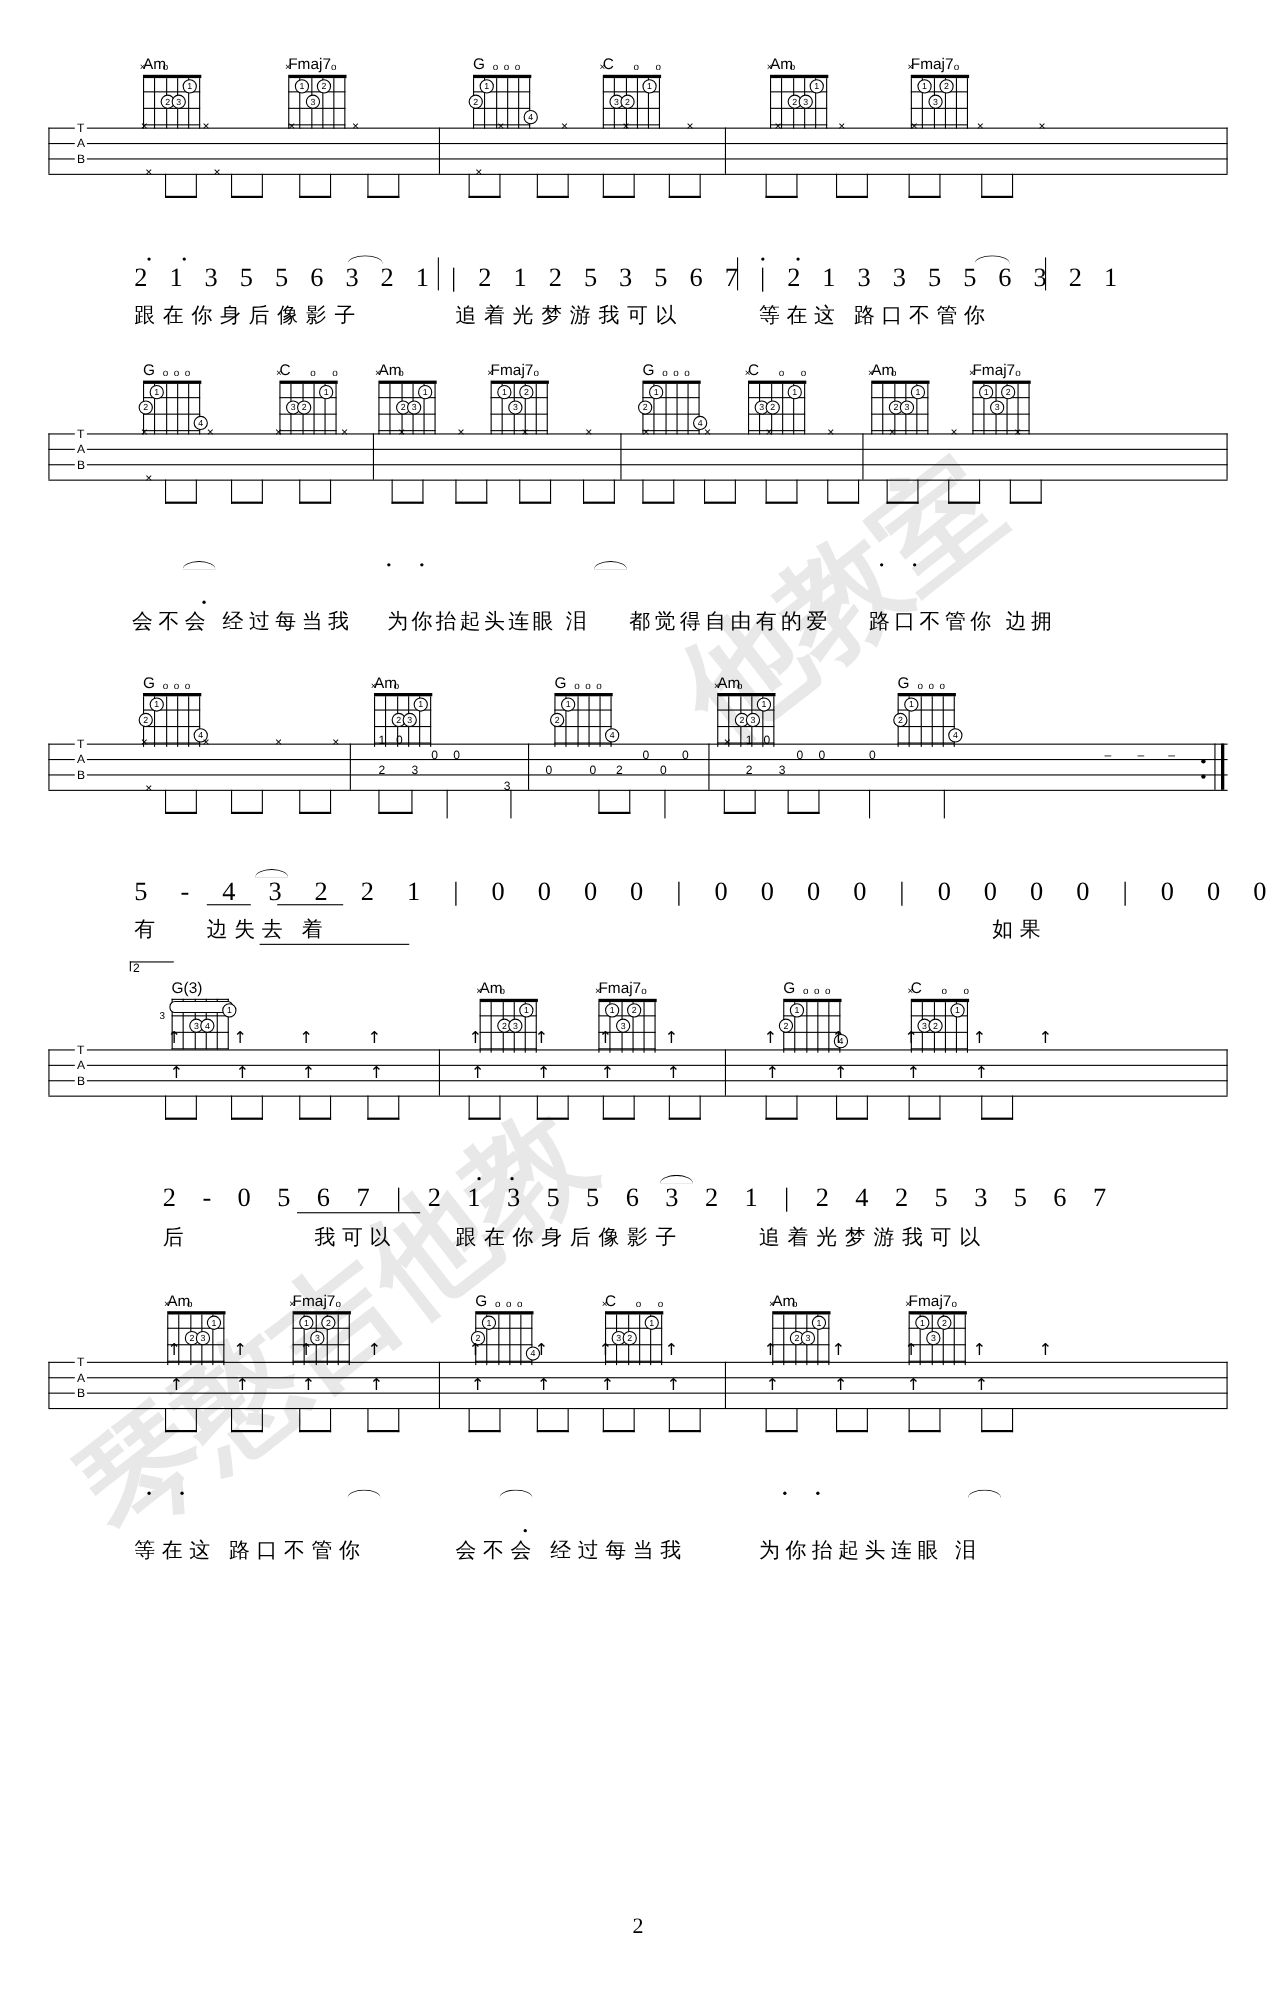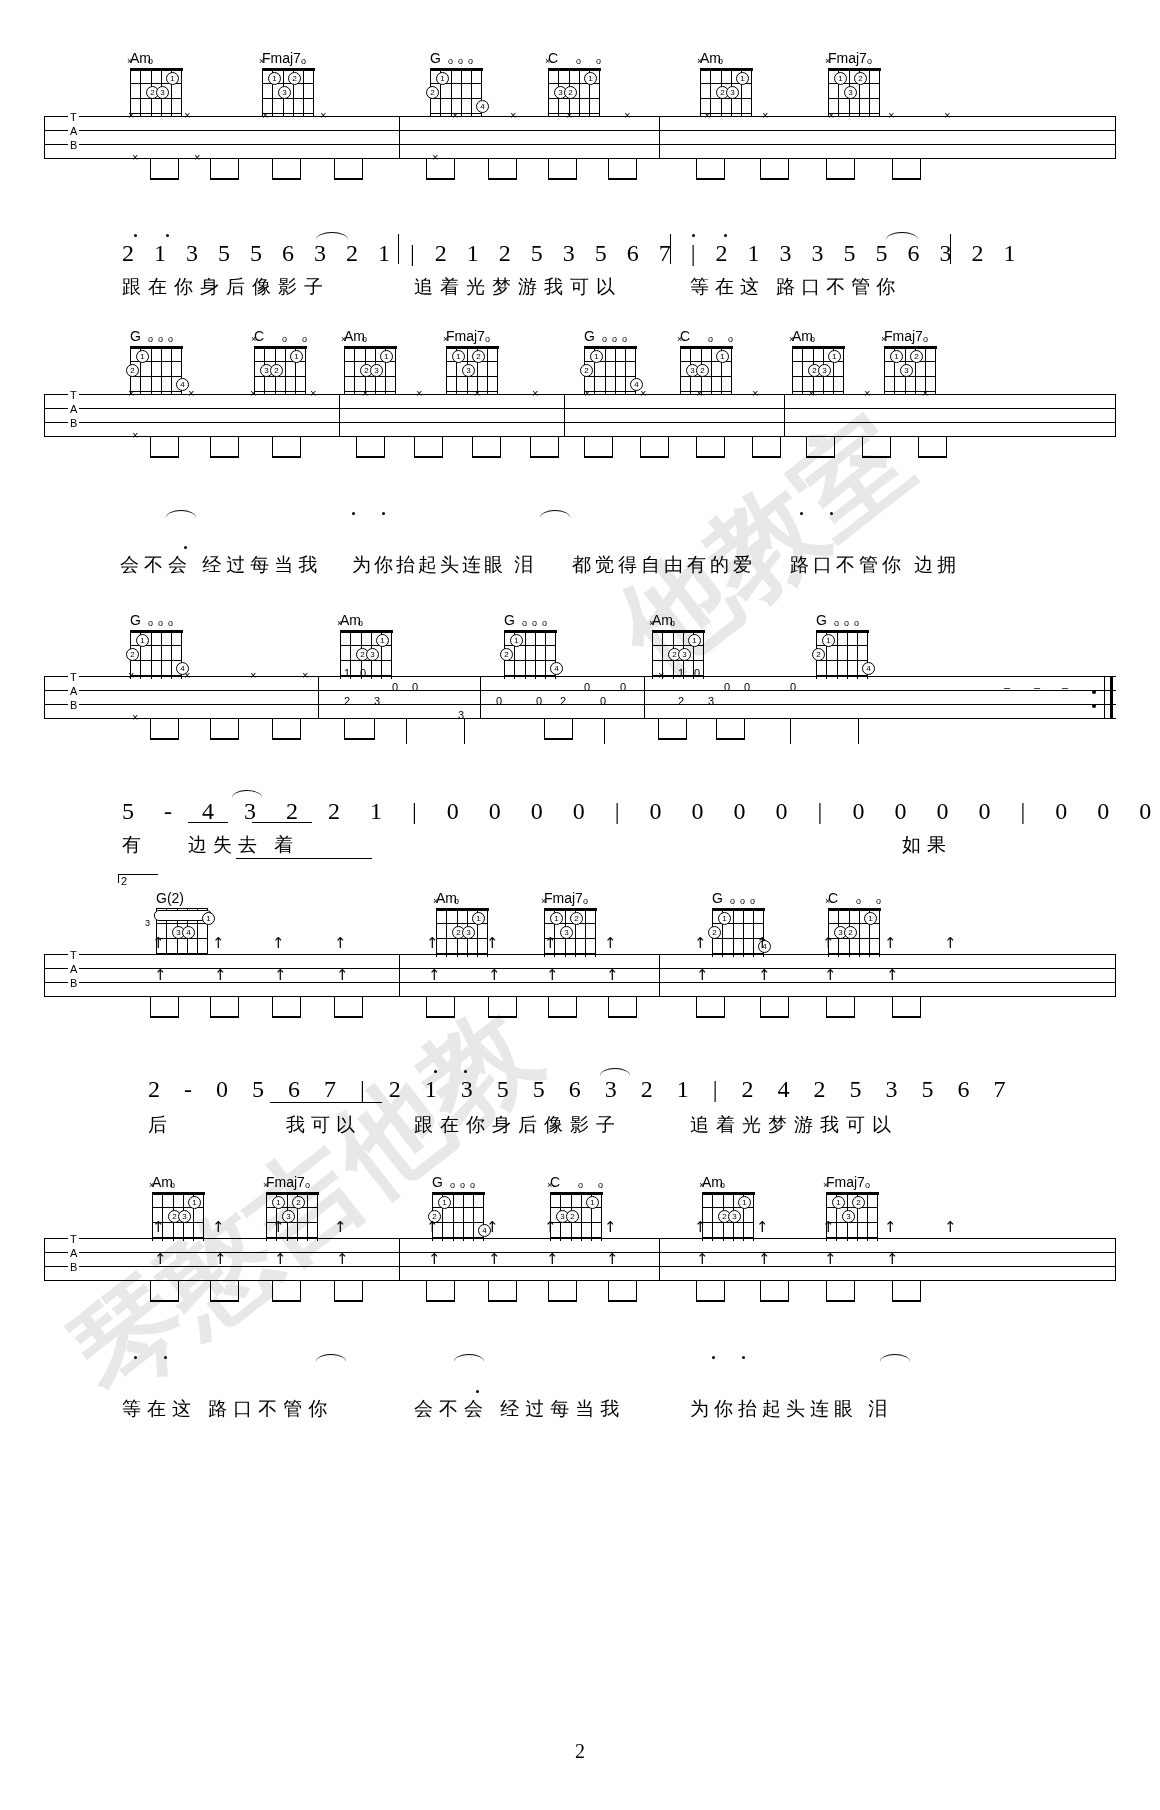--- a/index.html
+++ b/index.html
@@ -754,21 +754,21 @@
   </div>
 
   <div class="system" style="top:876px;height:275px;">
     <div class="ending" style="left:118px;top:-2px;width:40px;height:14px;">
       <div class="hbar" style="width:40px;"></div>
       <div class="vbar"></div>
       <span style="position:absolute;left:3px;top:1px;">2</span>
     </div>
 
     <div class="chord" style="left:156px;top:14px;">
-      <div class="cname">G(2)</div>
+      <div class="cname">G(3)</div>
       <div class="grid">
         <div class="hline" style="top:0"></div>
           <div class="hline" style="top:15px"></div>
           <div class="hline" style="top:30px"></div>
           <div class="hline" style="top:45px"></div>
         <div class="vline" style="left:0"></div>
           <div class="vline" style="left:10px"></div>
           <div class="vline" style="left:21px"></div>
           <div class="vline" style="left:31px"></div>
           <div class="vline" style="left:41px"></div>

